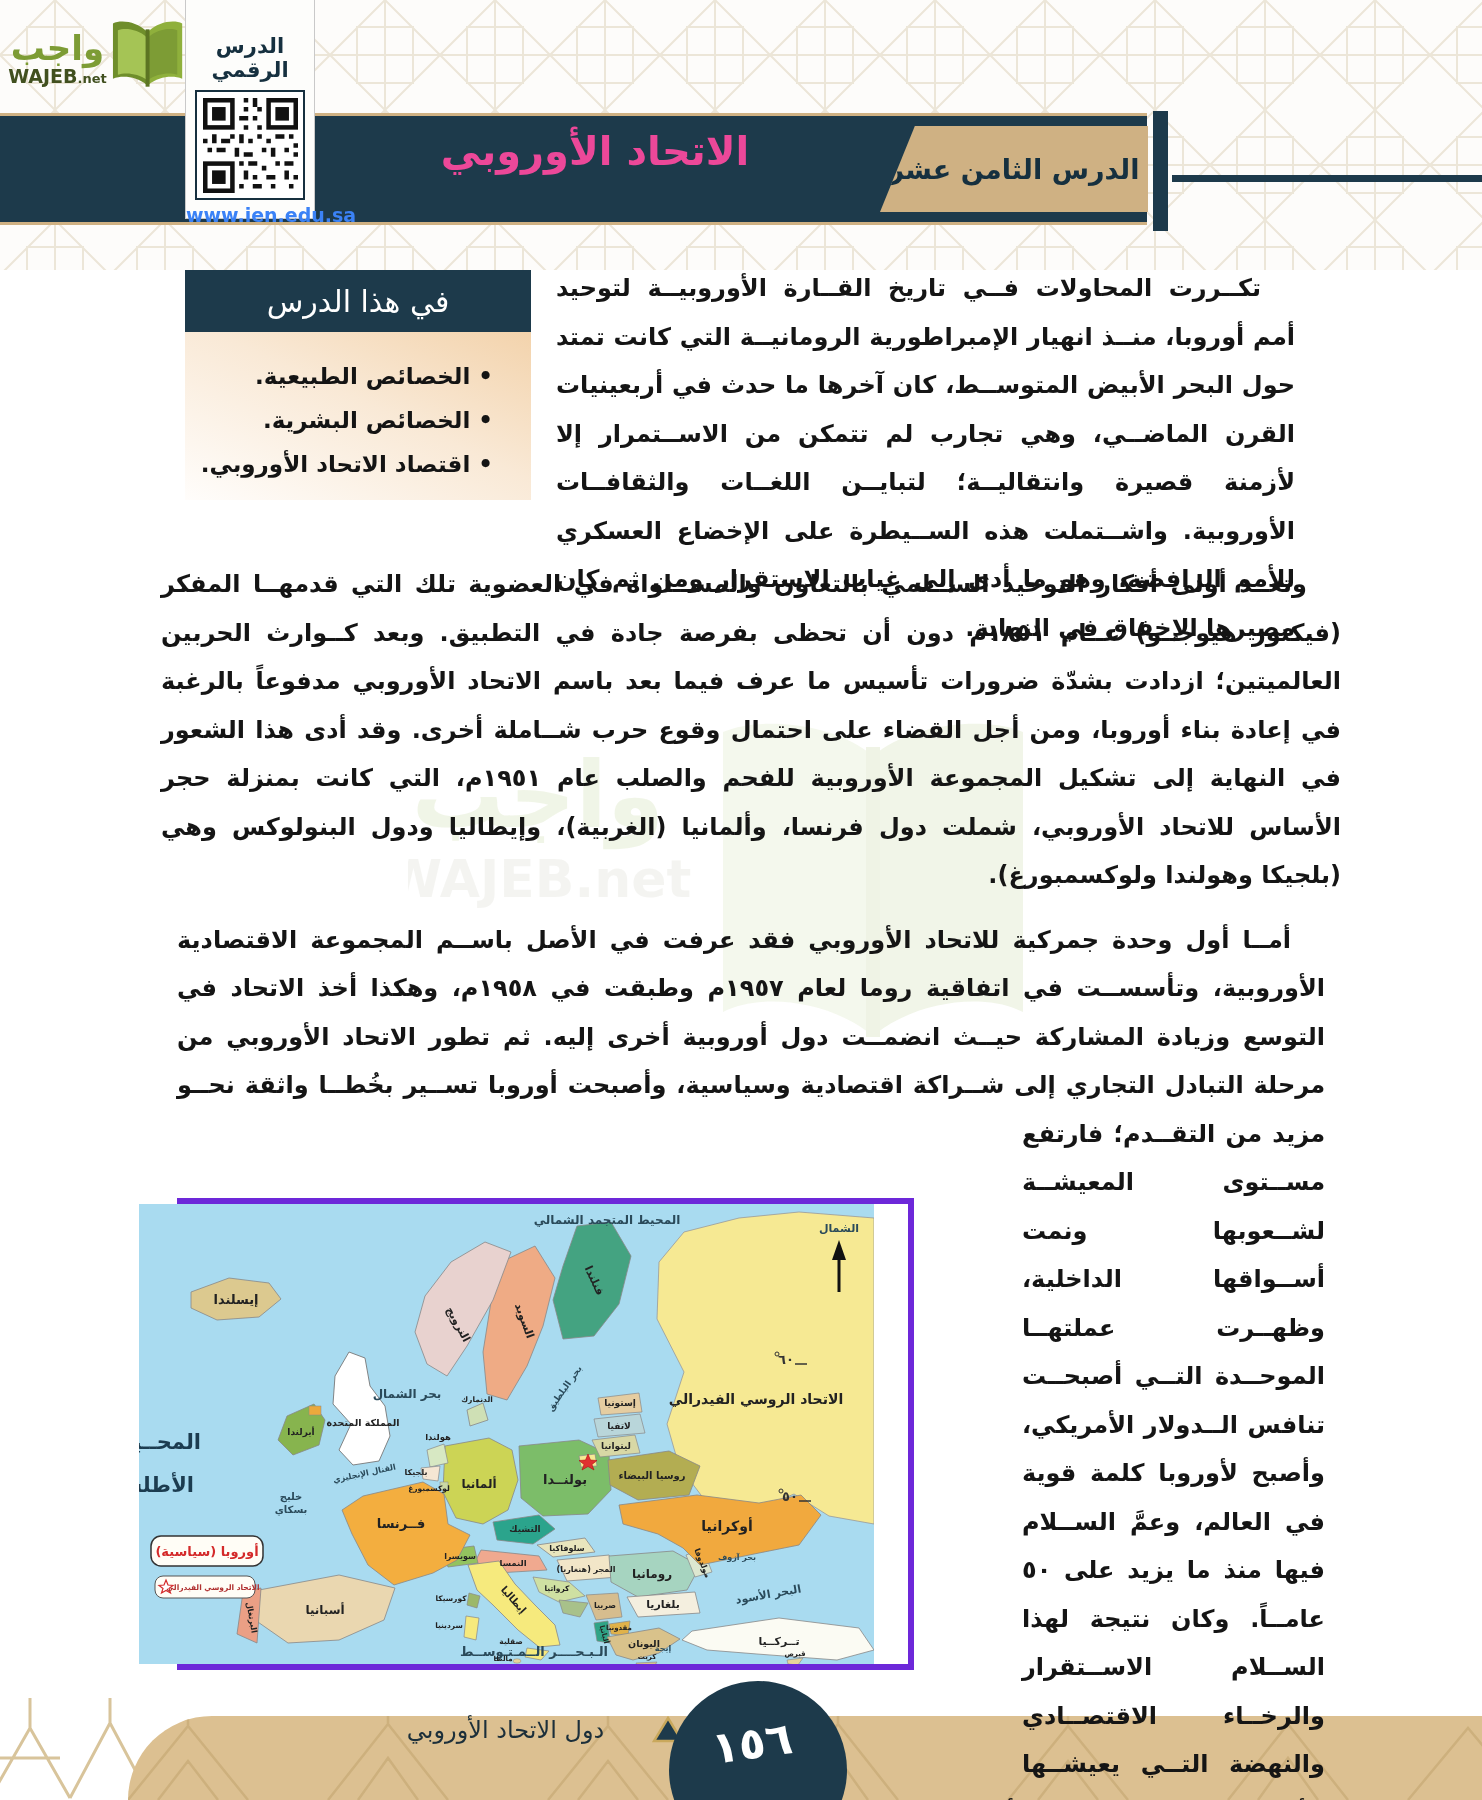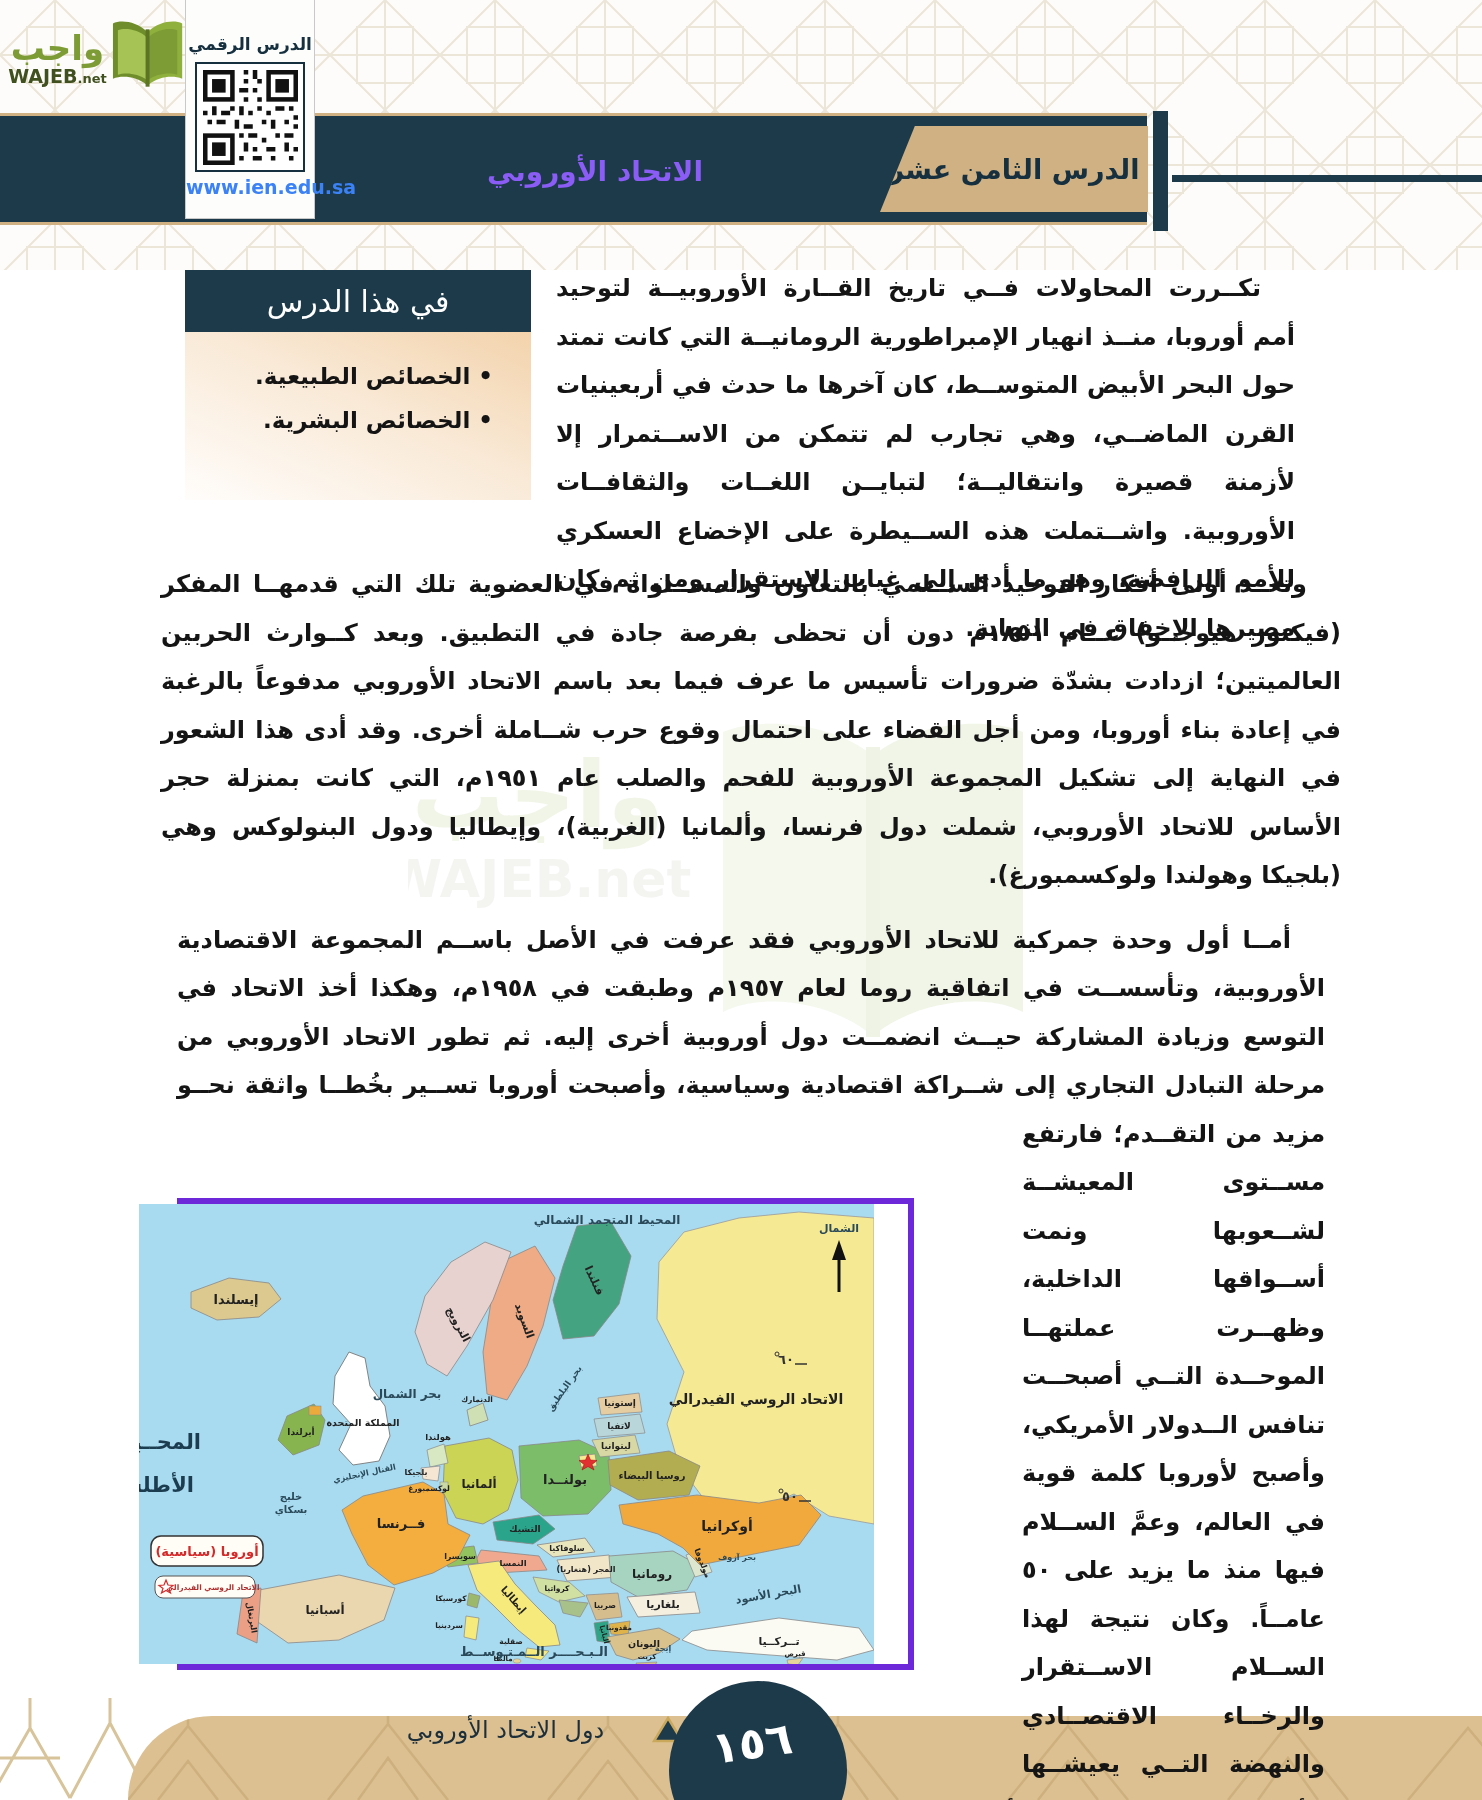--- a/index.html
+++ b/index.html
@@ -15,30 +15,30 @@
   
   .logo{left:6px;top:6px;width:180px;height:105px;z-index:3;display:flex;align-items:center;}
   .logo-text{width:104px;text-align:center;direction:rtl;}
   .logo-ar{font-size:34px;font-weight:bold;color:var(--wajeb-green,#7d9c35);line-height:34px;}
   .logo-en{font-size:19px;font-weight:bold;color:#41501f;letter-spacing:0;}
   .logo-en .net{font-size:13px;text-align:right;}
 
   
   .qr-card{left:185px;top:0;width:128px;height:218px;background:#fdfdfb;border:1px solid #c9c9c9;
            border-top:none;z-index:4;text-align:center;}
-  .qr-title{margin-top:34px;font-size:17px;font-weight:bold;color:#16303f;direction:rtl;}
+  .qr-title{margin-top:34px;font-size:21px;font-weight:bold;color:#16303f;direction:rtl;}
   .qr-box{margin:8px auto 4px auto;width:106px;height:106px;background:#fff;border:2px solid #16303f;
           display:flex;align-items:center;justify-content:center;}
   .qr-url{font-size:19px;font-weight:bold;color:#3b82f6;}
 
   
   .band{left:0;top:113px;width:1147px;height:106px;background:var(--teal,#1d3a4b);
         border-top:3px solid var(--tan,#cfb183);border-bottom:3px solid var(--tan,#cfb183);z-index:2;}
-  .band-title{left:330px;top:128px;width:530px;text-align:center;color:#8b5cf6;font-size:28px;
-              font-weight:bold;z-index:5;direction:rtl;margin-top:27px;}
+  .band-title{left:330px;top:128px;width:530px;text-align:center;color:#ec4899;font-size:40px;
+              font-weight:bold;z-index:5;direction:rtl;}
   .badge{left:880px;top:126px;width:268px;height:86px;background:var(--tan,#cfb183);z-index:5;
          clip-path:polygon(13% 0,100% 0,100% 100%,0 100%);display:flex;align-items:center;justify-content:center;}
   .badge span{color:#16303f;font-size:27px;font-weight:bold;direction:rtl;}
   .bookmark-bar{left:1153px;top:111px;width:15px;height:120px;background:var(--teal,#1d3a4b);z-index:5;}
   .h-rule{left:1172px;top:175px;width:310px;height:7px;background:var(--teal,#1d3a4b);z-index:5;}
 
   
   .lesson-box{left:185px;top:270px;width:346px;z-index:2;}
   .lesson-box-head{background:var(--teal,#1d3a4b);height:62px;display:flex;align-items:center;justify-content:center;}
   .lesson-box-head span{color:#fff;font-size:30px;font-weight:normal;direction:rtl;}
@@ -157,20 +157,21 @@
     </svg>
   </div>
 
   <div class="abs lesson-box">
     <div class="lesson-box-head">
       <span>في هذا الدرس</span>
     </div>
     <div class="lesson-box-body">
       <div>الخصائص الطبيعية.</div>
       <div>الخصائص البشرية.</div>
+      <div>اقتصاد الاتحاد الأوروبي.</div>
     </div>
   </div>
 
   <p class="abs para p1">تكــررت المحاولات فــي تاريخ القــارة الأوروبيــة لتوحيد أمم أوروبا، منــذ انهيار الإمبراطورية الرومانيــة التي كانت تمتد حول البحر الأبيض المتوســط، كان آخرها ما حدث في أربعينيات القرن الماضــي، وهي تجارب لم تتمكن من الاســتمرار إلا لأزمنة قصيرة وانتقاليــة؛ لتبايــن اللغــات والثقافــات الأوروبية. واشــتملت هذه الســيطرة على الإخضاع العسكري للأمم الرافضة، وهو ما أدى إلى غياب الاستقرار ومن ثم كان مصيرها الإخفاق في النهاية.</p>
 
   <div class="abs pmain">
     <p class="para">وتعــد أولى أفكار التوحيد الســلمي بالتعاون والمســاواة في العضوية تلك التي قدمهــا المفكر (فيكتور هيوجــو) عــام ١٨٥١م دون أن تحظى بفرصة جادة في التطبيق. وبعد كــوارث الحربين العالميتين؛ ازدادت بشدّة ضرورات تأسيس ما عرف فيما بعد باسم الاتحاد الأوروبي مدفوعاً بالرغبة في إعادة بناء أوروبا، ومن أجل القضاء على احتمال وقوع حرب شــاملة أخرى. وقد أدى هذا الشعور في النهاية إلى تشكيل المجموعة الأوروبية للفحم والصلب عام ١٩٥١م، التي كانت بمنزلة حجر الأساس للاتحاد الأوروبي، شملت دول فرنسا، وألمانيا (الغربية)، وإيطاليا ودول البنولوكس وهي (بلجيكا وهولندا ولوكسمبورغ).</p>
     <div class="para p23">
       <span>أمــا أول وحدة جمركية للاتحاد الأوروبي فقد عرفت في الأصل باســم المجموعة الاقتصادية الأوروبية، وتأسســت في اتفاقية روما لعام ١٩٥٧م وطبقت في ١٩٥٨م، وهكذا أخذ الاتحاد في التوسع وزيادة المشاركة حيــث انضمــت دول أوروبية أخرى إليه. ثم تطور الاتحاد الأوروبي من مرحلة التبادل التجاري إلى شــراكة</span>
       <span> </span>

